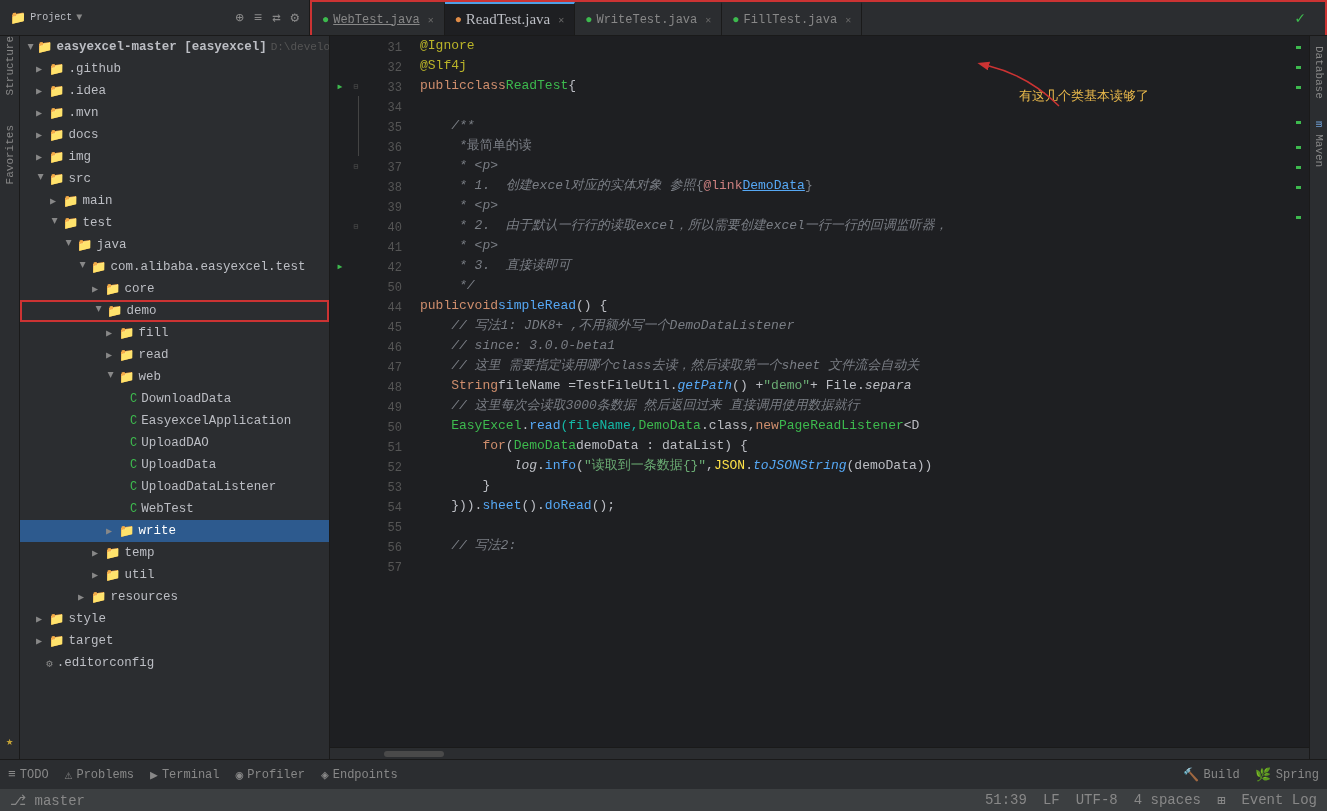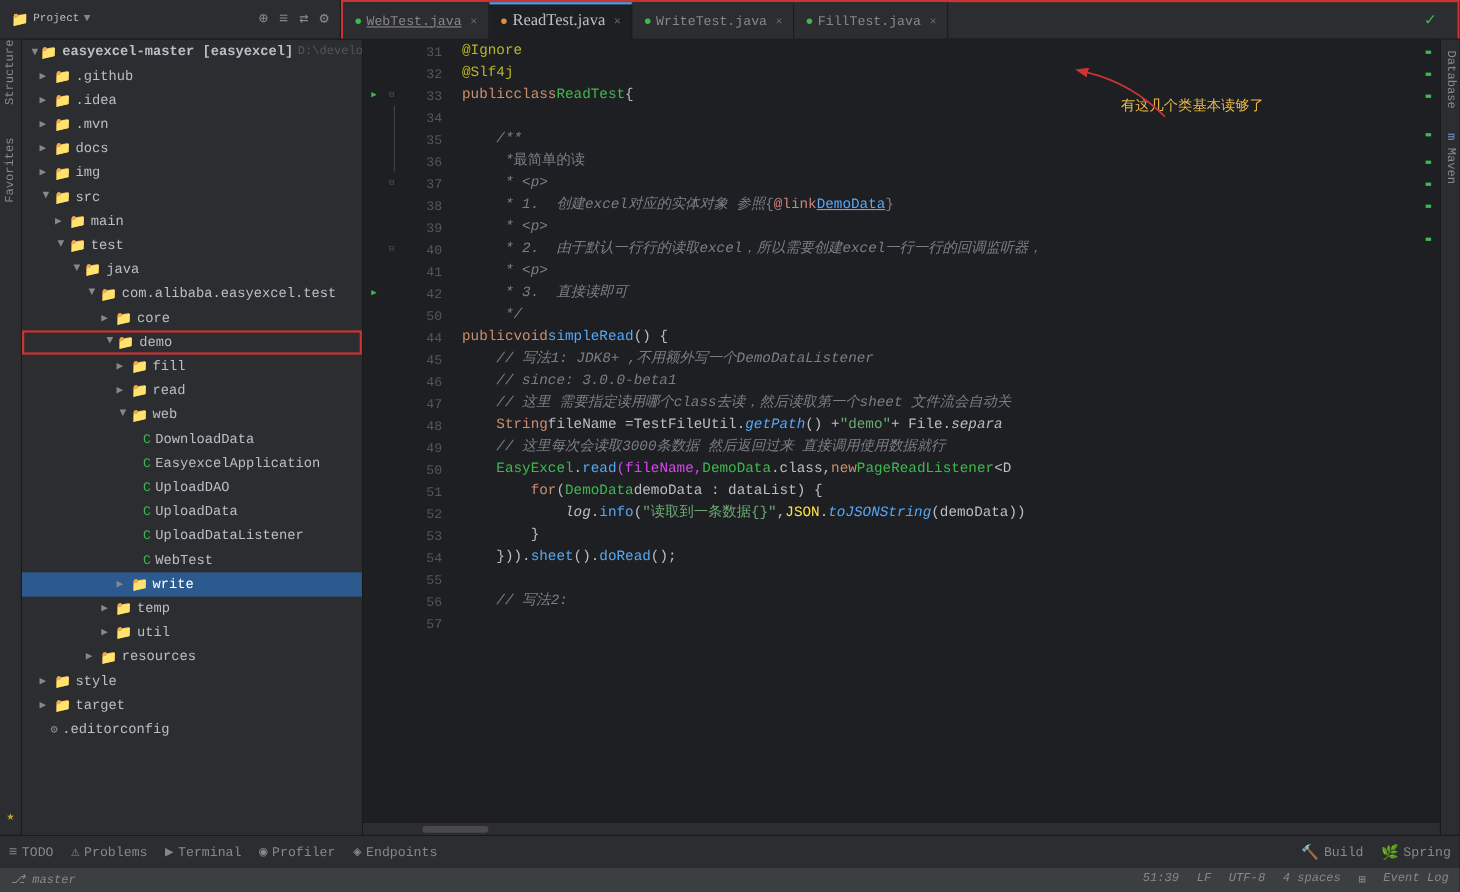--- a/index.html
+++ b/index.html
@@ -200,23 +200,22 @@
       height: 22px;
       background: #3c3f41;
       display: flex;
       align-items: center;
       padding: 0 10px;
       gap: 16px;
       flex-shrink: 0;
     }
     .status-item {
       color: #888;
-      font-size: 11px;
+      font-size: 14px;
       cursor: pointer;
-      font-style: italic;
     }
     .status-right {
       margin-left: auto;
       display: flex;
       gap: 16px;
     }
   </style>
 </head>
 <body>
 
@@ -609,21 +608,21 @@
 
         <div class="code-line">
           <span class="comment">&nbsp;&nbsp;&nbsp;&nbsp;// 这里每次会读取3000条数据 然后返回过来 直接调用使用数据就行</span>
         </div>
 
         <div class="code-line">
           <span style="color:#bcbec4;">&nbsp;&nbsp;&nbsp;&nbsp;</span>
           <span style="color:#3dba4e;">EasyExcel</span>
           <span style="color:#bcbec4;">.</span>
           <span style="color:#56a8f5;">read</span>
-          <span style="color:#d946ef;">(fileName, </span>
+          <span style="color:#14b8a6;">(fileName, </span>
           <span style="color:#3dba4e;">DemoData</span>
           <span style="color:#bcbec4;">.class, </span>
           <span class="kw">new </span>
           <span style="color:#3dba4e;">PageReadListener</span>
           <span style="color:#bcbec4;">&lt;D</span>
         </div>
 
         <div class="code-line">
           <span style="color:#bcbec4;">&nbsp;&nbsp;&nbsp;&nbsp;&nbsp;&nbsp;&nbsp;&nbsp;</span>
           <span class="kw">for </span>

